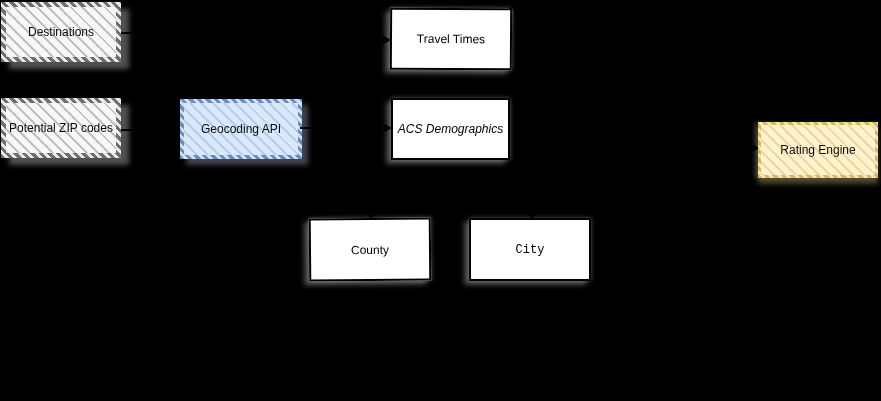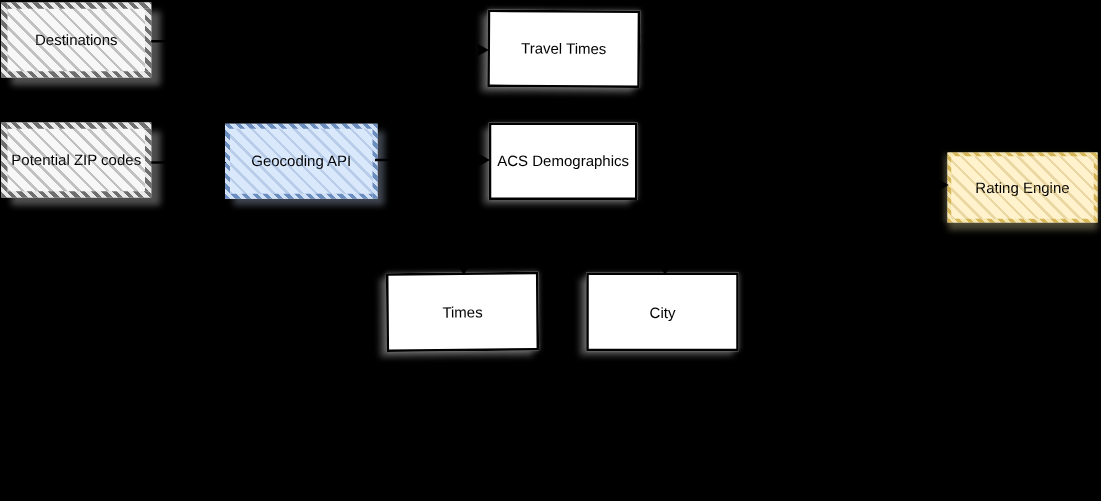--- a/index.html
+++ b/index.html
@@ -45,23 +45,23 @@
   }
   .hatch-yellow::after{
     content:"";position:absolute;inset:0;z-index:2;pointer-events:none;
     background:repeating-linear-gradient(45deg,rgba(190,160,80,.32) 0 2px,transparent 2px 8px);
   }
   
   #n-destinations{left:1px;top:2px;width:120px;height:60px;}
   #n-zip{left:1px;top:98px;width:120px;height:60px;}
   #n-geocoding{left:180px;top:99px;width:122px;height:60px;}
   #n-travel{left:390px;top:8px;width:122px;height:62px;transform:rotate(.35deg);}
-  #n-acs{left:391px;top:98px;width:119px;height:62px;}
+  #n-acs{left:391px;top:98px;width:119px;height:62px;font-style:italic;}
   #n-county{left:309px;top:218px;width:122px;height:63px;transform:rotate(-.5deg);}
-  #n-city{left:469px;top:218px;width:122px;height:63px;}
+  #n-city{left:469px;top:218px;width:122px;height:63px;font-family:Liberation Mono, monospace;}
   #n-nibrs{left:389px;top:338px;width:122px;height:61px;transform:rotate(.3deg);}
   #n-rating{left:758px;top:122px;width:120px;height:56px;}
   
   .stub{position:absolute;background:#000;height:2px;}
   .vstub{position:absolute;background:#000;width:2px;}
   .arrow-right{position:absolute;width:0;height:0;
     border-top:5px solid transparent;border-bottom:5px solid transparent;border-left:9px solid #000;}
   .arrow-down{position:absolute;width:0;height:0;
     border-left:5px solid transparent;border-right:5px solid transparent;border-top:9px solid #000;}
   #a-dest-stub{left:121px;top:32px;width:17px;}
@@ -98,21 +98,21 @@
 
   <div class="node plain" id="n-travel">
     <span class="label">Travel Times</span>
   </div>
 
   <div class="node plain" id="n-acs">
     <span class="label">ACS Demographics</span>
   </div>
 
   <div class="node plain" id="n-county">
-    <span class="label">Times</span>
+    <span class="label">County</span>
   </div>
 
   <div class="node plain" id="n-city">
     <span class="label">City</span>
   </div>
 
 
   <div class="node hatch-yellow" id="n-rating">
     <span class="label">Rating Engine</span>
   </div>

